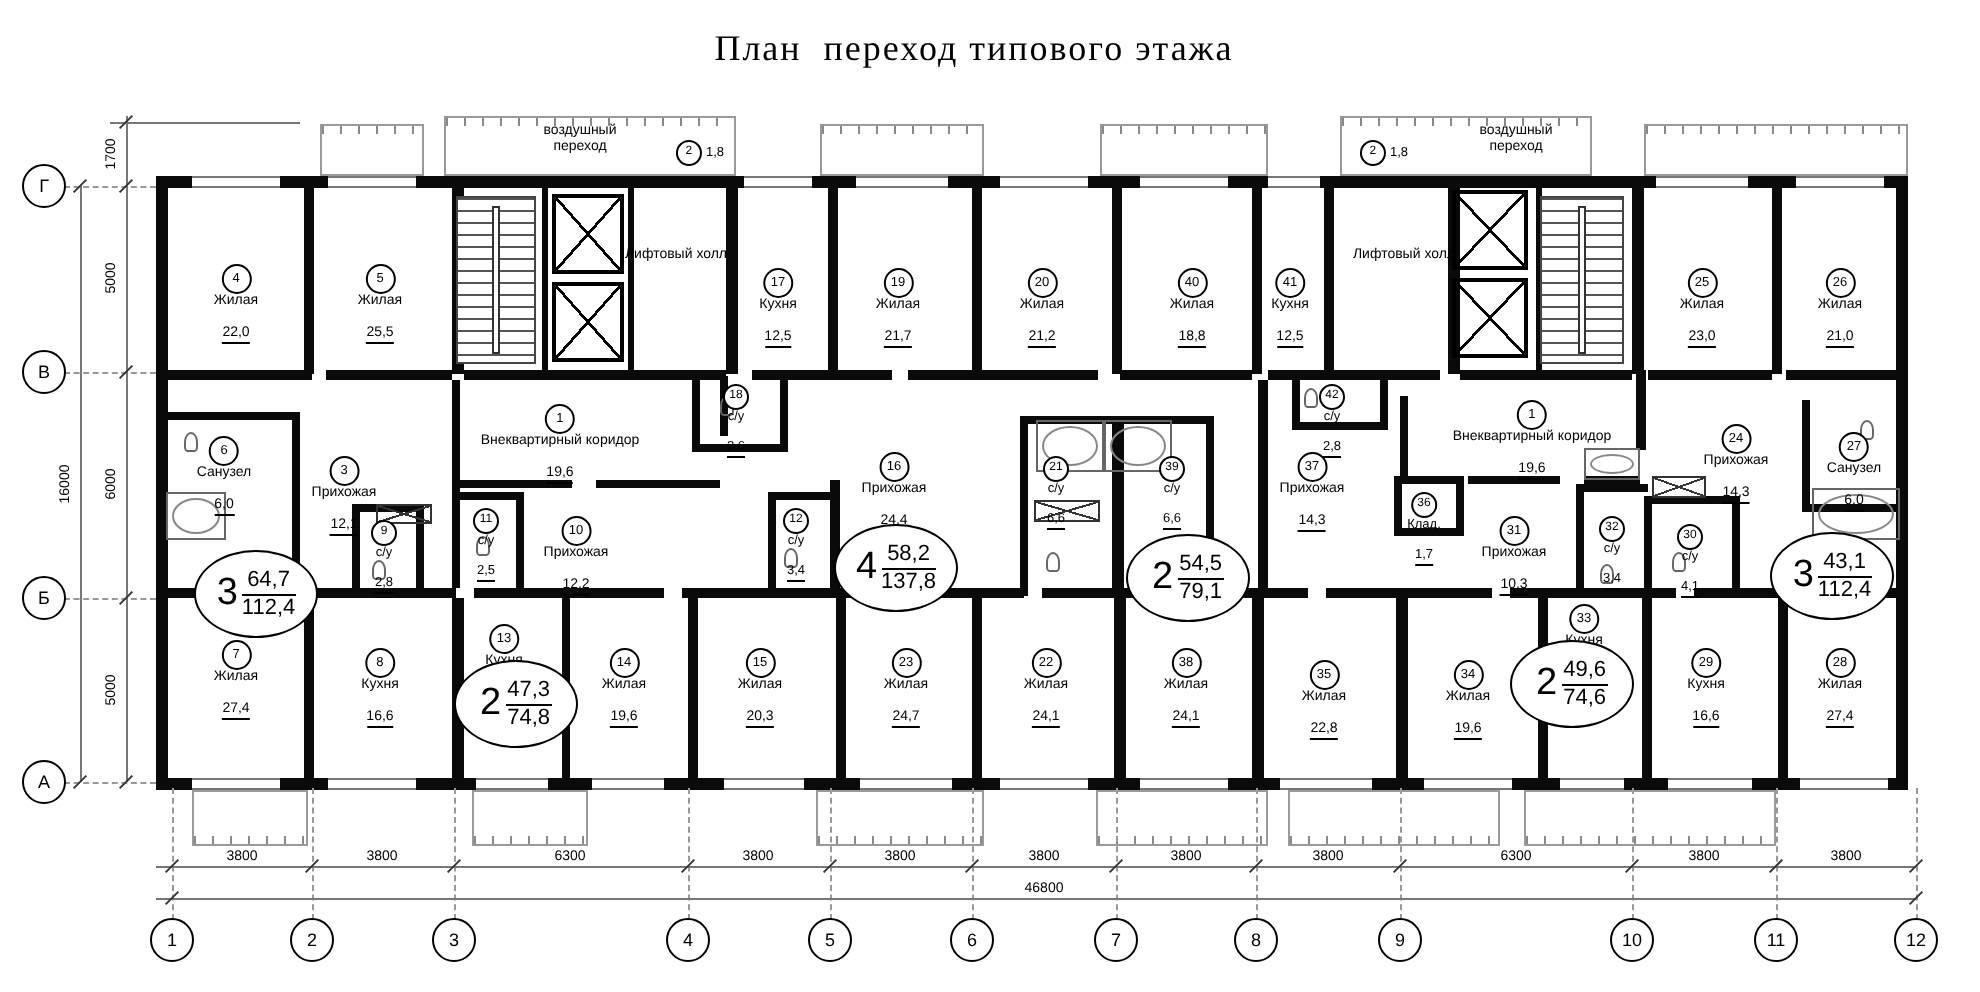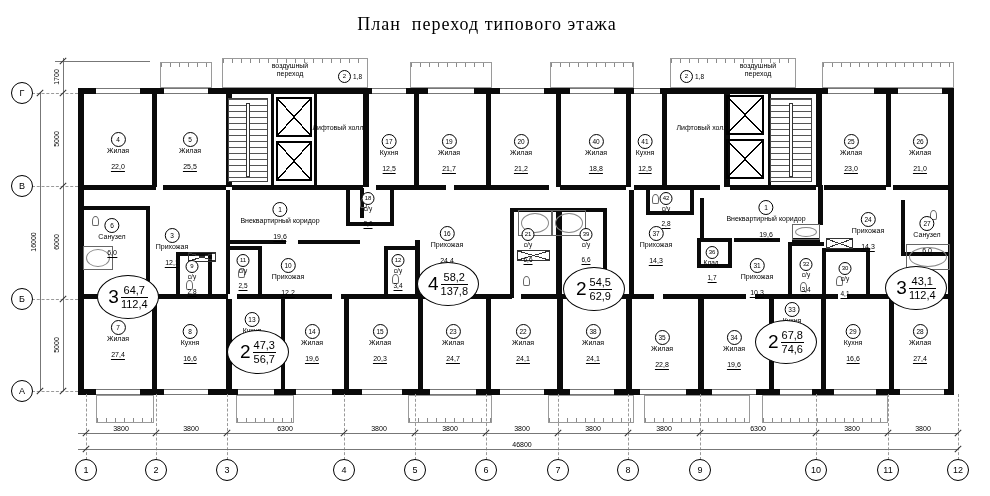--- a/index.html
+++ b/index.html
@@ -310,41 +310,41 @@
         <div class="n">3</div>
         <div class="frac">
           <div class="t">64,7</div>
           <div class="b">112,4</div>
         </div>
       </div>
       <div class="apt" style="left: 258px; top: 352px;">
         <div class="n">2</div>
         <div class="frac">
           <div class="t">47,3</div>
-          <div class="b">56,7</div>
+          <div class="b">74,8</div>
         </div>
       </div>
       <div class="apt" style="left: 448px; top: 284px;">
         <div class="n">4</div>
         <div class="frac">
           <div class="t">58,2</div>
           <div class="b">137,8</div>
         </div>
       </div>
       <div class="apt" style="left: 594px; top: 289px;">
         <div class="n">2</div>
         <div class="frac">
           <div class="t">54,5</div>
-          <div class="b">62,9</div>
+          <div class="b">79,1</div>
         </div>
       </div>
       <div class="apt" style="left: 786px; top: 342px;">
         <div class="n">2</div>
         <div class="frac">
-          <div class="t">67,8</div>
+          <div class="t">49,6</div>
           <div class="b">74,6</div>
         </div>
       </div>
       <div class="apt" style="left: 916px; top: 288px;">
         <div class="n">3</div>
         <div class="frac">
           <div class="t">43,1</div>
           <div class="b">112,4</div>
         </div>
       </div>

